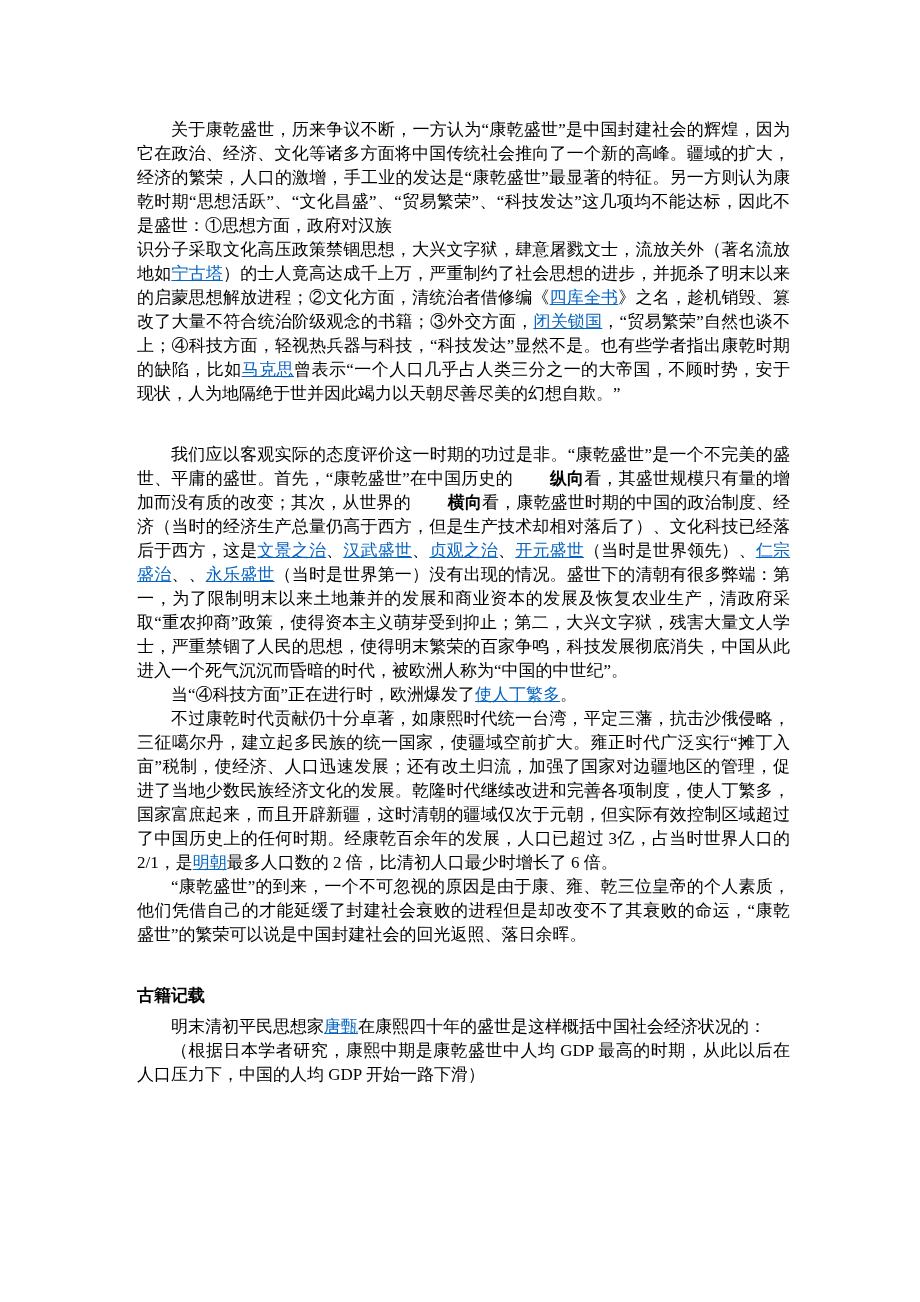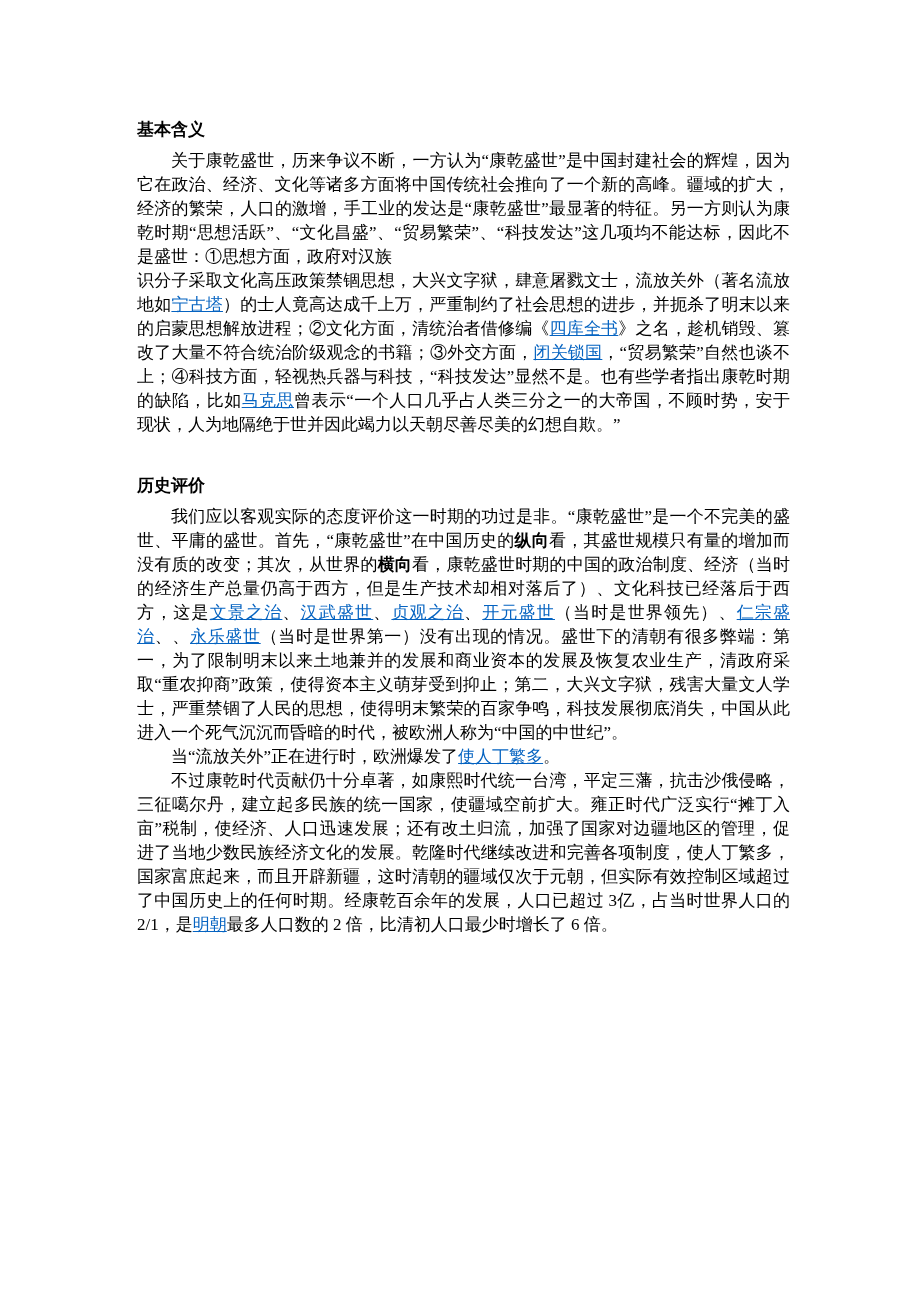--- a/index.html
+++ b/index.html
@@ -34,34 +34,38 @@
   }
   .doc-section { margin: 0; }
   .doc-section + .doc-section { margin-top: 37px; }
   .para { margin: 0; }
   .para.indent { text-indent: 2em; }
   .doc-link {
     color: var(--link-color, #0563c1);
     text-decoration: underline;
     cursor: pointer;
   }
-  .bold-run { font-weight: 700; }
+  .bold-run { font-weight: 700; padding-left: 37px; }
 </style>
 </head>
 <body>
 
 <div class="page">
 
   <section class="doc-section">
-    <h2 class="heading">基本含义</h2>
     <p class="para indent"><span class="text-run">关于康乾盛世，历来争议不断，一方认为“康乾盛世”是中国封建社会的辉煌，因为它在政治、经济、文化等诸多方面将中国传统社会推向了一个新的高峰。疆域的扩大，经济的繁荣，人口的激增，手工业的发达是“康乾盛世”最显著的特征。另一方则认为康乾时期“思想活跃”、“文化昌盛”、“贸易繁荣”、“科技发达”这几项均不能达标，因此不是盛世：①思想方面，政府对汉族</span></p>
     <p class="para"><span class="text-run">识分子采取文化高压政策禁锢思想，大兴文字狱，肆意屠戮文士，流放关外（著名流放地如</span><a href="#" class="doc-link">宁古塔</a><span class="text-run">）的士人竟高达成千上万，严重制约了社会思想的进步，并扼杀了明末以来的启蒙思想解放进程；②文化方面，清统治者借修编《</span><a href="#" class="doc-link">四库全书</a><span class="text-run">》之名，趁机销毁、篡改了大量不符合统治阶级观念的书籍；③外交方面，</span><a href="#" class="doc-link">闭关锁国</a><span class="text-run">，“贸易繁荣”自然也谈不上；④科技方面，轻视热兵器与科技，“科技发达”显然不是。也有些学者指出康乾时期的缺陷，比如</span><a href="#" class="doc-link">马克思</a><span class="text-run">曾表示“一个人口几乎占人类三分之一的大帝国，不顾时势，安于现状，人为地隔绝于世并因此竭力以天朝尽善尽美的幻想自欺。”</span></p>
   </section>
 
   <section class="doc-section">
-    <h2 class="heading">历史评价</h2>
     <p class="para indent"><span class="text-run">我们应以客观实际的态度评价这一时期的功过是非。“康乾盛世”是一个不完美的盛世、平庸的盛世。首先，“康乾盛世”在中国历史的</span><span class="bold-run">纵向</span><span class="text-run">看，其盛世规模只有量的增加而没有质的改变；其次，从世界的</span><span class="bold-run">横向</span><span class="text-run">看，康乾盛世时期的中国的政治制度、经济（当时的经济生产总量仍高于西方，但是生产技术却相对落后了）、文化科技已经落后于西方，这是</span><a href="#" class="doc-link">文景之治</a><span class="text-run">、</span><a href="#" class="doc-link">汉武盛世</a><span class="text-run">、</span><a href="#" class="doc-link">贞观之治</a><span class="text-run">、</span><a href="#" class="doc-link">开元盛世</a><span class="text-run">（当时是世界领先）、</span><a href="#" class="doc-link">仁宗盛治</a><span class="text-run">、、</span><a href="#" class="doc-link">永乐盛世</a><span class="text-run">（当时是世界第一）没有出现的情况。盛世下的清朝有很多弊端：第一，为了限制明末以来土地兼并的发展和商业资本的发展及恢复农业生产，清政府采取“重农抑商”政策，使得资本主义萌芽受到抑止；第二，大兴文字狱，残害大量文人学士，严重禁锢了人民的思想，使得明末繁荣的百家争鸣，科技发展彻底消失，中国从此进入一个死气沉沉而昏暗的时代，被欧洲人称为“中国的中世纪”。</span></p>
-    <p class="para indent"><span class="text-run">当“流放关外”正在进行时，欧洲爆发了</span><a href="#" class="doc-link">使人丁繁多</a><span class="text-run">。</span></p>
+    <p class="para indent"><span class="text-run">当“④科技方面”正在进行时，欧洲爆发了</span><a href="#" class="doc-link">使人丁繁多</a><span class="text-run">。</span></p>
     <p class="para indent"><span class="text-run">不过康乾时代贡献仍十分卓著，如康熙时代统一台湾，平定三藩，抗击沙俄侵略，三征噶尔丹，建立起多民族的统一国家，使疆域空前扩大。雍正时代广泛实行“摊丁入亩”税制，使经济、人口迅速发展；还有改土归流，加强了国家对边疆地区的管理，促进了当地少数民族经济文化的发展。乾隆时代继续改进和完善各项制度，使人丁繁多，国家富庶起来，而且开辟新疆，这时清朝的疆域仅次于元朝，但实际有效控制区域超过了中国历史上的任何时期。经康乾百余年的发展，人口已超过 3亿，占当时世界人口的2/1，是</span><a href="#" class="doc-link">明朝</a><span class="text-run">最多人口数的 2 倍，比清初人口最少时增长了 6 倍。</span></p>
+    <p class="para indent"><span class="text-run">“康乾盛世”的到来，一个不可忽视的原因是由于康、雍、乾三位皇帝的个人素质，他们凭借自己的才能延缓了封建社会衰败的进程但是却改变不了其衰败的命运，“康乾盛世”的繁荣可以说是中国封建社会的回光返照、落日余晖。</span></p>
   </section>
 
+  <section class="doc-section">
+    <h2 class="heading">古籍记载</h2>
+    <p class="para indent"><span class="text-run">明末清初平民思想家</span><a href="#" class="doc-link">唐甄</a><span class="text-run">在康熙四十年的盛世是这样概括中国社会经济状况的：</span></p>
+    <p class="para indent"><span class="text-run">（根据日本学者研究，康熙中期是康乾盛世中人均 GDP 最高的时期，从此以后在人口压力下，中国的人均 GDP 开始一路下滑）</span></p>
+  </section>
 
 </div>
 
 </body></html>

